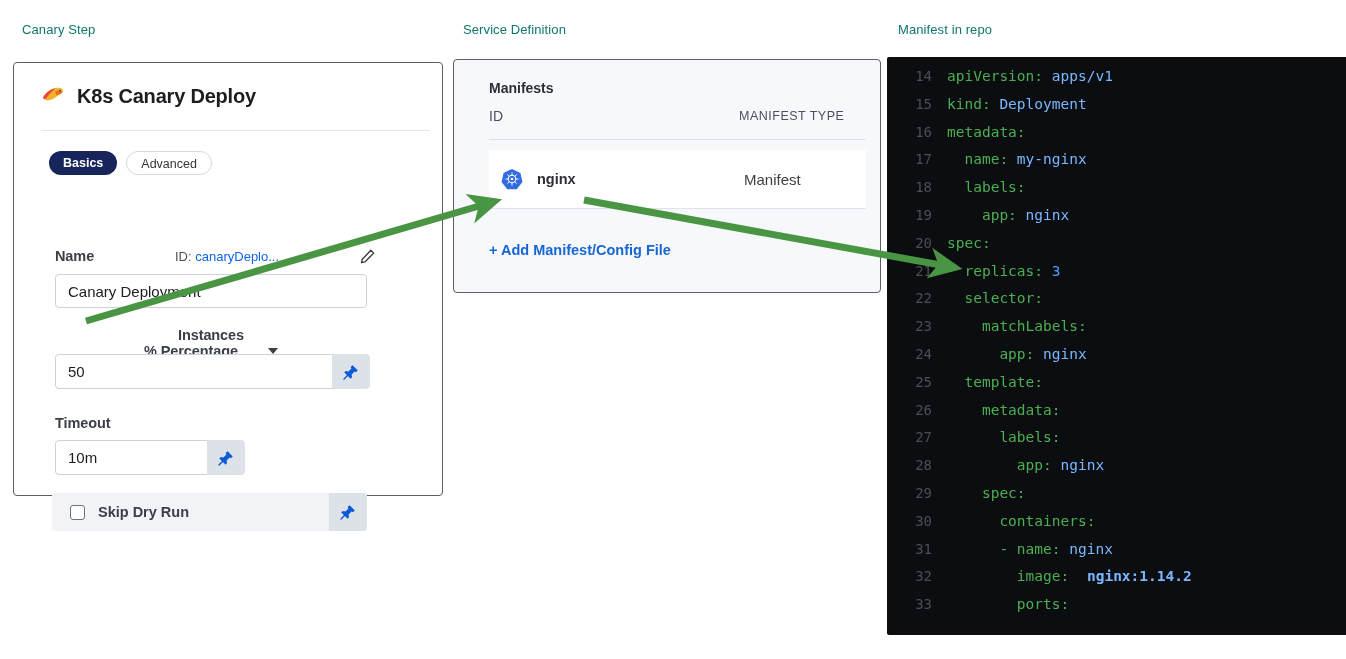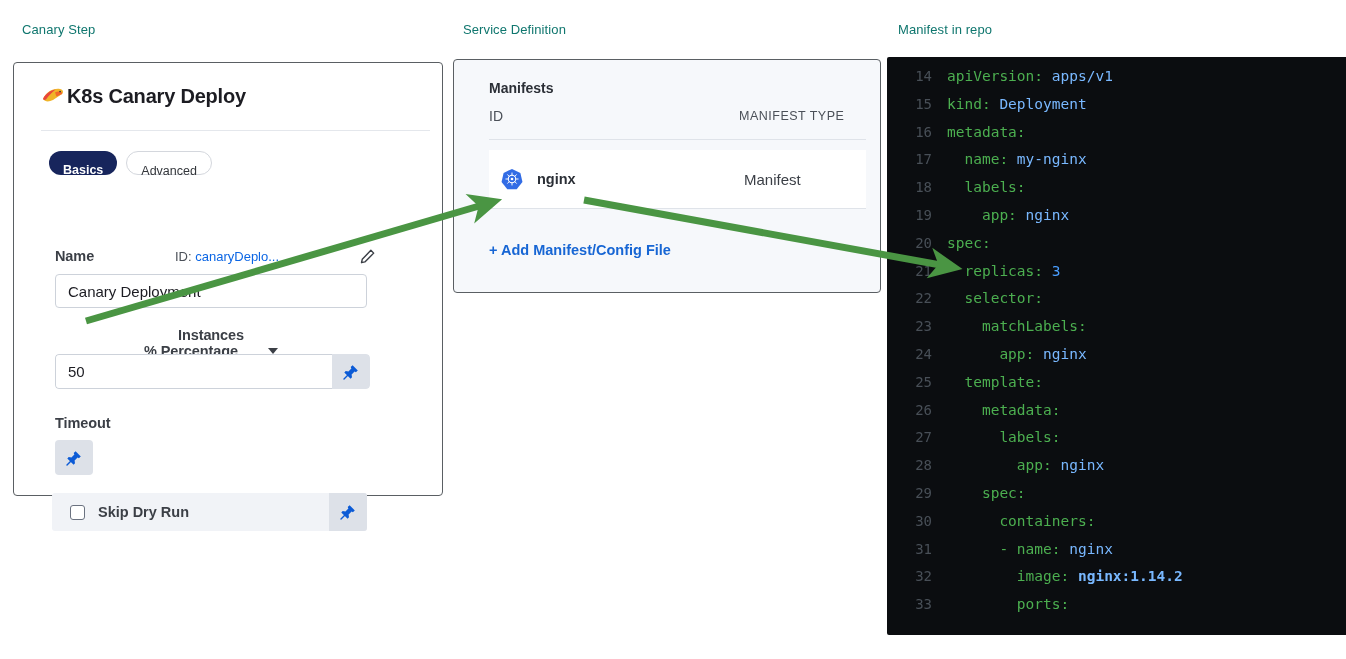--- a/index.html
+++ b/index.html
@@ -36,39 +36,39 @@
     left: 13px; top: 62px;
     width: 430px; height: 434px;
     background: #fff;
     border: 1.6px solid #5a5f63;
     border-radius: 4px;
     box-sizing: border-box;
   }
   #canary-title-row {
     position: absolute;
     left: 27px; top: 22px;
-    display: flex; align-items: center; gap: 2px;
+    display: flex; gap: 12px;
   }
   #canary-title {
     font-size: 20px; font-weight: bold; color: #1c1c22;
     letter-spacing: -0.2px;
   }
   #canary-divider {
     position: absolute;
     left: 27px; right: 12px; top: 67px;
     height: 1px; background: #e4e7ec;
   }
 
   
   #tab-row { position: absolute; left: 35px; top: 88px; display: flex; gap: 9px; }
   .pill {
     height: 24px; line-height: 24px;
     border-radius: 13px;
     font-size: 12.5px; font-weight: bold;
-    padding: 7px 14px;
+    padding: 0 14px;
     box-sizing: border-box;
     cursor: pointer;
     user-select: none;
   }
   .pill.active { background: #17255c; color: #fff; }
   .pill.inactive {
     background: #fff; color: #33363b;
     border: 1px solid #d4d7dd; font-weight: normal;
   }
 
@@ -247,21 +247,21 @@
   }
   .code-line { display: flex; white-space: pre; }
   .ln {
     width: 60px; text-align: right;
     color: #484f57; padding-right: 15px;
     box-sizing: border-box; flex: none;
     font-size: 14px;
   }
   .ctext { color: #4caf50; }
   .ctext .v  { color: #79b8ff; }
-  .ctext .vb { color: #79b8ff; font-weight: bold; }
+  .ctext .vb { color: #79b8ff; font-weight: bold; margin-left: 9px; }
   .ctext .num { color: #4a9eff; }
 
   
   #arrow-layer {
     position: absolute; left: 0; top: 0;
     width: 1346px; height: 659px;
     pointer-events: none;
   }
 </style>
 </head>
@@ -321,20 +321,21 @@
       <svg width="16" height="16" viewBox="0 0 16 16">
         <path d="M9.6 1.2 L14.8 6.4 L12.9 8.3 L11.6 7.6 L8.6 10.6 L9.0 13.3 L7.6 14.7 L1.3 8.4 L2.7 7.0 L5.4 7.4 L8.4 4.4 L7.7 3.1 Z" fill="#0c5bd6"></path>
         <path d="M5.0 11.0 L1.0 15.0" stroke="#0c5bd6" stroke-width="1.4" stroke-linecap="round"></path>
       </svg>
     </div>
   </div>
 
   <div class="field-label" id="timeout-label">Timeout</div>
 
   <div class="input-with-pin" id="timeout-field">
+    <div class="inp">10m</div>
     <div class="pin-box">
       <svg width="16" height="16" viewBox="0 0 16 16">
         <path d="M9.6 1.2 L14.8 6.4 L12.9 8.3 L11.6 7.6 L8.6 10.6 L9.0 13.3 L7.6 14.7 L1.3 8.4 L2.7 7.0 L5.4 7.4 L8.4 4.4 L7.7 3.1 Z" fill="#0c5bd6"></path>
         <path d="M5.0 11.0 L1.0 15.0" stroke="#0c5bd6" stroke-width="1.4" stroke-linecap="round"></path>
       </svg>
     </div>
   </div>
 
   <div id="skip-row">
     <div id="skip-check"></div>

